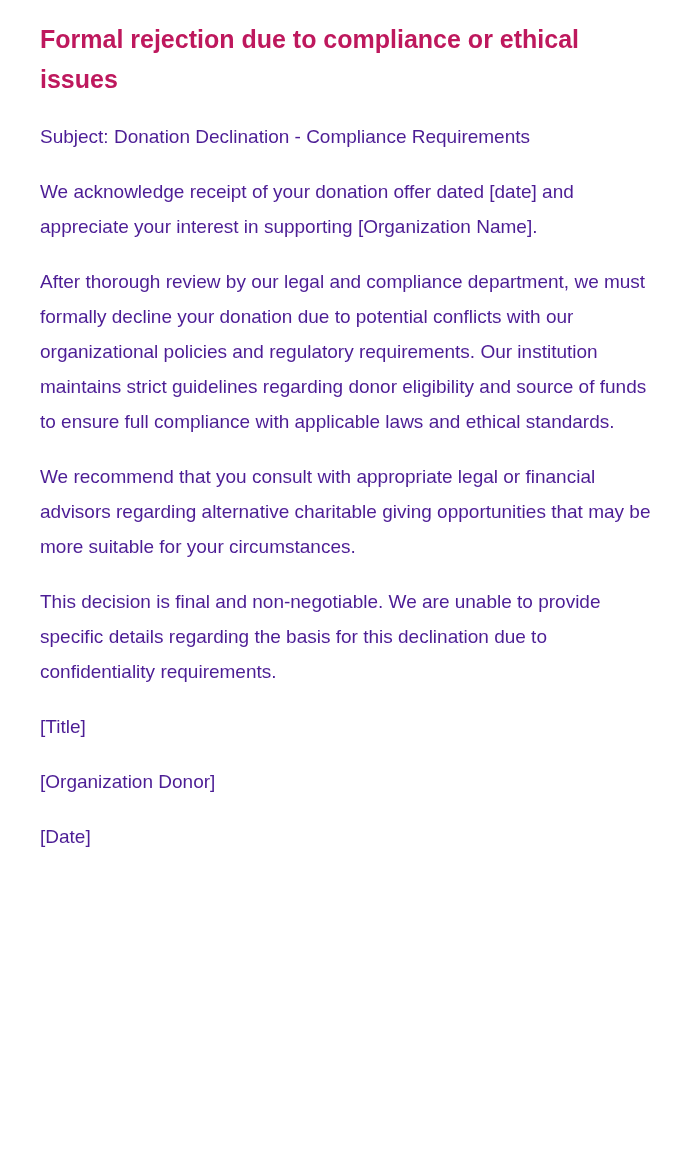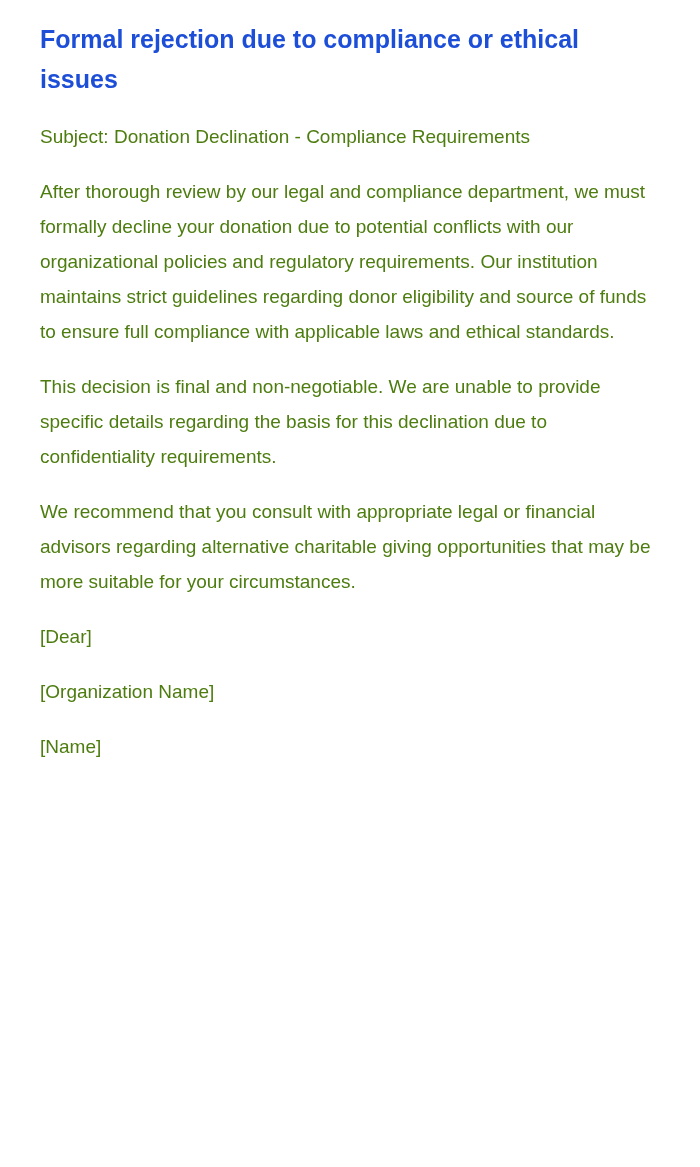--- a/index.html
+++ b/index.html
@@ -16,37 +16,38 @@
     width: 700px;
     min-height: 1167px;
     box-sizing: border-box;
     padding: 0 40px 30px 40px;
     background: #ffffff;
   }
   .doc-title {
     font-size: 25px;
     line-height: 40px;
     font-weight: 700;
-    color: #1d4ed8;
+    color: #be185d;
     margin: 19px 0 0 0;
   }
   .doc-paragraph {
     font-size: 19px;
     line-height: 35px;
     font-weight: 400;
-    color: #4d7c0f;
+    color: #4c1d95;
     margin: 20px 0;
   }
 </style>
 </head>
 <body>
 
 <main class="page">
   <h1 class="doc-title">Formal rejection due to compliance or ethical issues</h1>
 
   <p class="doc-paragraph">Subject: Donation Declination - Compliance Requirements</p>
+  <p class="doc-paragraph">We acknowledge receipt of your donation offer dated [date] and appreciate your interest in supporting [Organization Name].</p>
   <p class="doc-paragraph">After thorough review by our legal and compliance department, we must formally decline your donation due to potential conflicts with our organizational policies and regulatory requirements. Our institution maintains strict guidelines regarding donor eligibility and source of funds to ensure full compliance with applicable laws and ethical standards.</p>
+  <p class="doc-paragraph">We recommend that you consult with appropriate legal or financial advisors regarding alternative charitable giving opportunities that may be more suitable for your circumstances.</p>
   <p class="doc-paragraph">This decision is final and non-negotiable. We are unable to provide specific details regarding the basis for this declination due to confidentiality requirements.</p>
-  <p class="doc-paragraph">We recommend that you consult with appropriate legal or financial advisors regarding alternative charitable giving opportunities that may be more suitable for your circumstances.</p>
-  <p class="doc-paragraph">[Dear]</p>
-  <p class="doc-paragraph">[Organization Name]</p>
-  <p class="doc-paragraph">[Name]</p>
+  <p class="doc-paragraph">[Title]</p>
+  <p class="doc-paragraph">[Organization Donor]</p>
+  <p class="doc-paragraph">[Date]</p>
 </main>
 
 </body></html>

